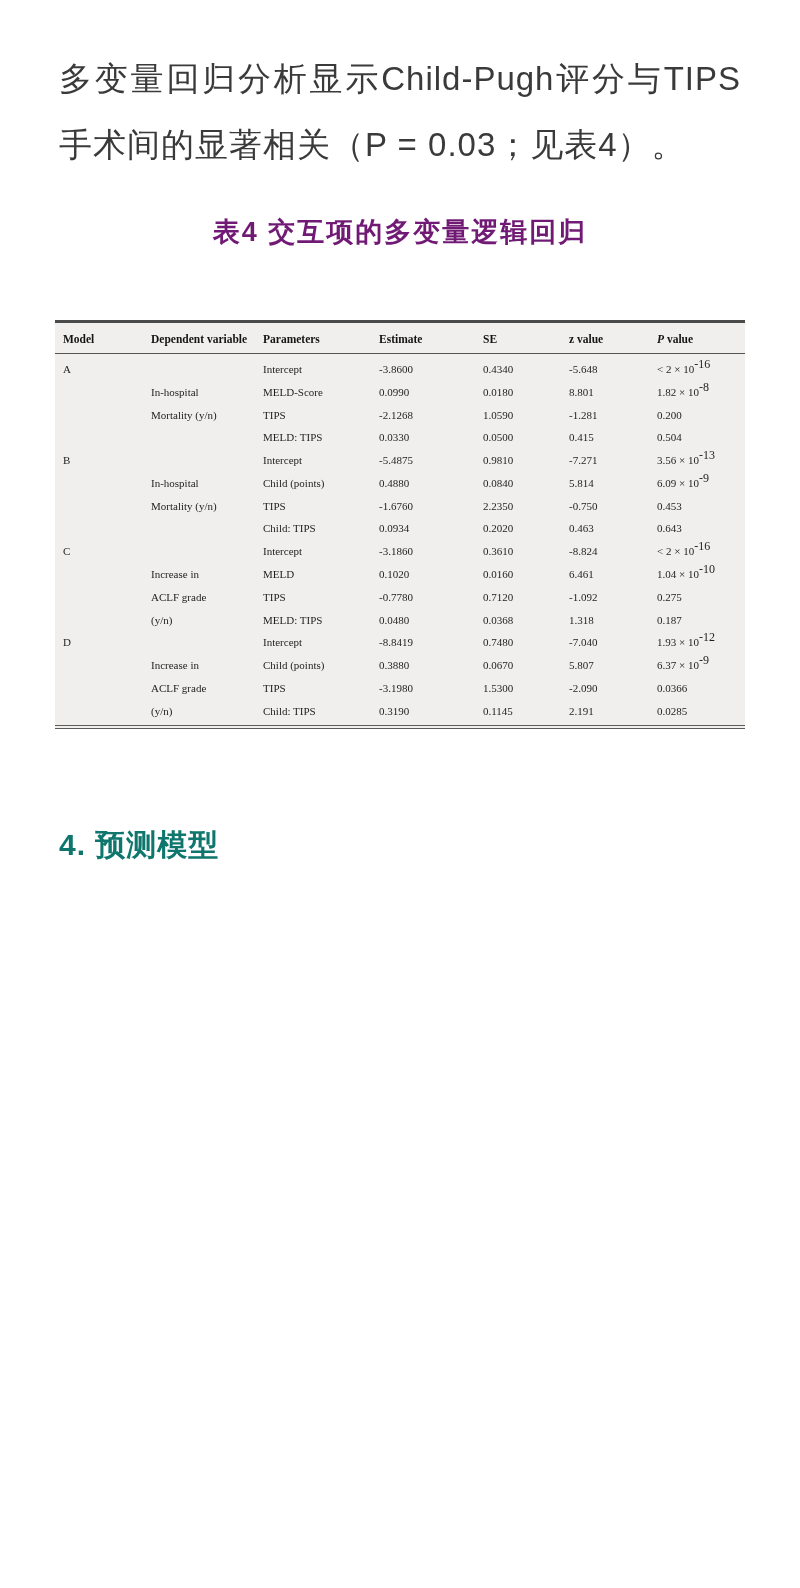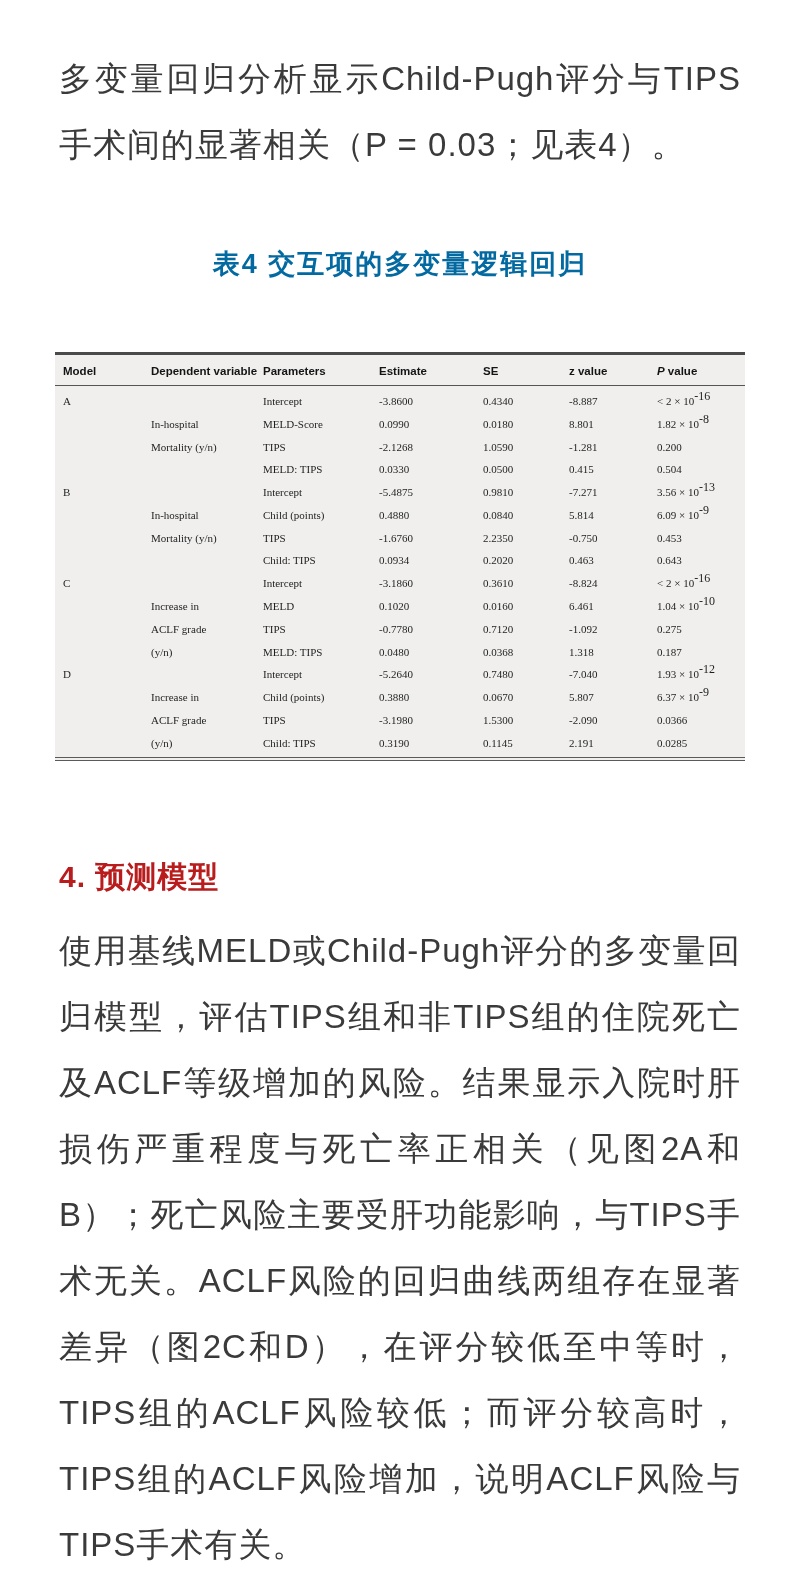--- a/index.html
+++ b/index.html
@@ -14,44 +14,44 @@
   .intro {
     margin: 46px 59px 0 59px;
     font-size: 33px;
     line-height: 66px;
     color: #3a3a3a;
     text-align: justify;
     letter-spacing: 1px;
   }
 
   .caption {
-    margin-top: 68px;
+    margin-top: 36px;
     text-align: center;
     font-size: 27px;
     font-weight: bold;
     letter-spacing: 2px;
-    color: #0369a1;
+    color: #701a75;
   }
 
   .table-wrap {
     margin: 70px 55px 0 55px;
     width: 690px;
     background: #f0efee;
     border-top: 3px solid #4a4a4a;
     border-bottom: 4px double #5a5a5a;
     padding: 4px 0 3px 0;
   }
   table {
     width: 100%;
     table-layout: fixed;
     border-collapse: collapse;
   }
   thead th {
     text-align: left;
-    font-family: Liberation Sans, sans-serif;
+    font-family: Liberation Serif, serif;
     font-size: 11.5px;
     font-weight: bold;
     color: #141414;
     padding: 6px 0 8px 8px;
     border-bottom: 1px solid #555;
     white-space: nowrap;
   }
   tbody td {
     font-family: "Liberation Serif", serif;
     font-size: 11px;
@@ -64,21 +64,21 @@
     font-size: 12px;
     vertical-align: super;
     line-height: 0;
   }
   th i { font-style: italic; }
 
   .section-heading {
     margin: 96px 59px 0 59px;
     font-size: 30px;
     font-weight: bold;
-    color: #b91c1c;
+    color: #0f766e;
     letter-spacing: 1px;
   }
 
   .body-paragraph {
     margin: 20px 59px 0 59px;
     font-size: 33px;
     line-height: 66px;
     color: #3a3a3a;
     text-align: justify;
     letter-spacing: 1px;
@@ -115,21 +115,21 @@
           <th><i>P</i><span> value</span></th>
         </tr>
       </thead>
       <tbody>
           <tr>
             <td>A</td>
             <td></td>
             <td>Intercept</td>
             <td>-3.8600</td>
             <td>0.4340</td>
-            <td>-8.887</td>
+            <td>-5.648</td>
             <td><span>&lt; 2 × 10</span><sup>-16</sup></td>
           </tr>
           <tr>
             <td></td>
             <td>In-hospital</td>
             <td>MELD-Score</td>
             <td>0.0990</td>
             <td>0.0180</td>
             <td>8.801</td>
             <td><span>1.82 × 10</span><sup>-8</sup></td>
@@ -221,21 +221,21 @@
             <td>MELD: TIPS</td>
             <td>0.0480</td>
             <td>0.0368</td>
             <td>1.318</td>
             <td><span>0.187</span></td>
           </tr>
           <tr>
             <td>D</td>
             <td></td>
             <td>Intercept</td>
-            <td>-5.2640</td>
+            <td>-8.8419</td>
             <td>0.7480</td>
             <td>-7.040</td>
             <td><span>1.93 × 10</span><sup>-12</sup></td>
           </tr>
           <tr>
             <td></td>
             <td>Increase in</td>
             <td>Child (points)</td>
             <td>0.3880</td>
             <td>0.0670</td>
@@ -259,15 +259,14 @@
             <td>0.1145</td>
             <td>2.191</td>
             <td><span>0.0285</span></td>
           </tr>
         </tbody>
     </table>
   </div>
 
   <h2 class="section-heading">4. 预测模型</h2>
 
-  <p class="body-paragraph">使用基线MELD或Child-Pugh评分的多变量回归模型，评估TIPS组和非TIPS组的住院死亡及ACLF等级增加的风险。结果显示入院时肝损伤严重程度与死亡率正相关（见图2A和B）；死亡风险主要受肝功能影响，与TIPS手术无关。ACLF风险的回归曲线两组存在显著差异（图2C和D），在评分较低至中等时，TIPS组的ACLF风险较低；而评分较高时，TIPS组的ACLF风险增加，说明ACLF风险与TIPS手术有关。</p>
 
 </main>
 
 </body></html>

